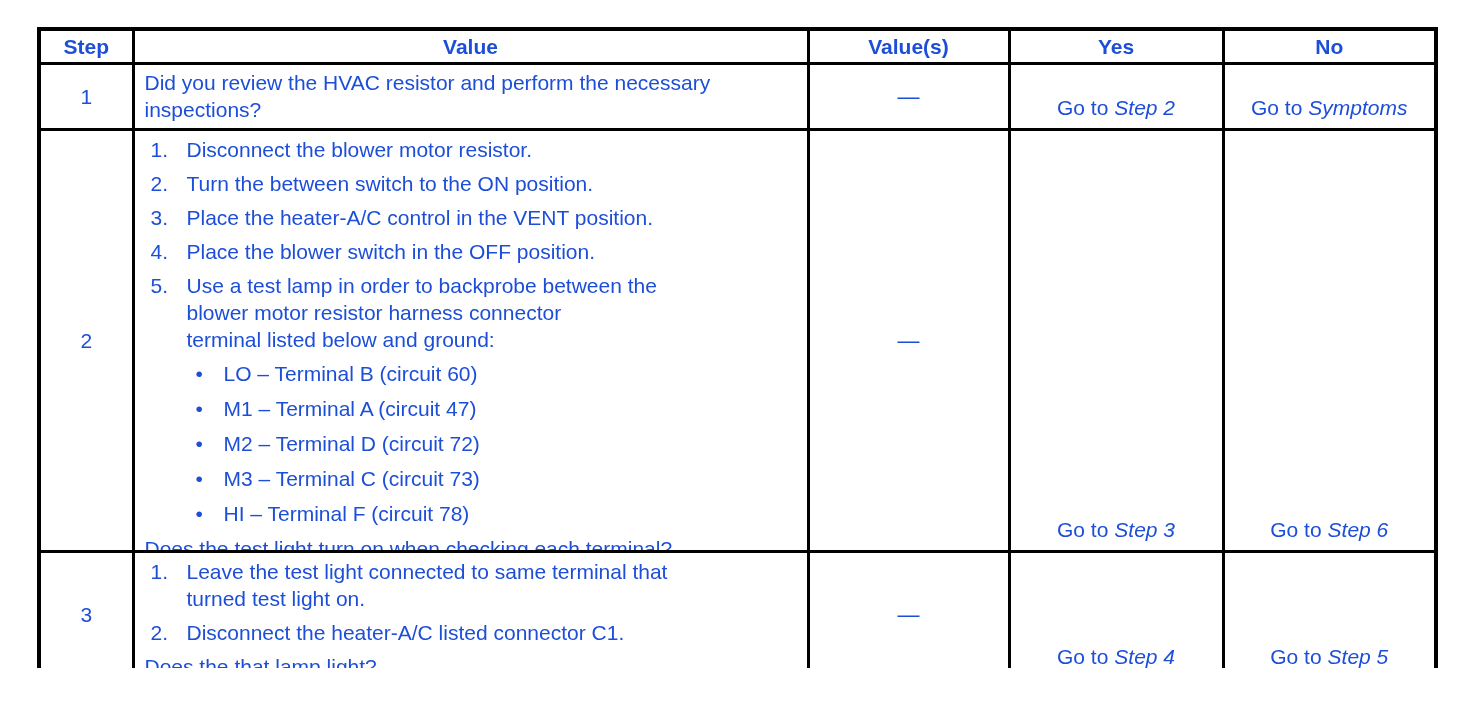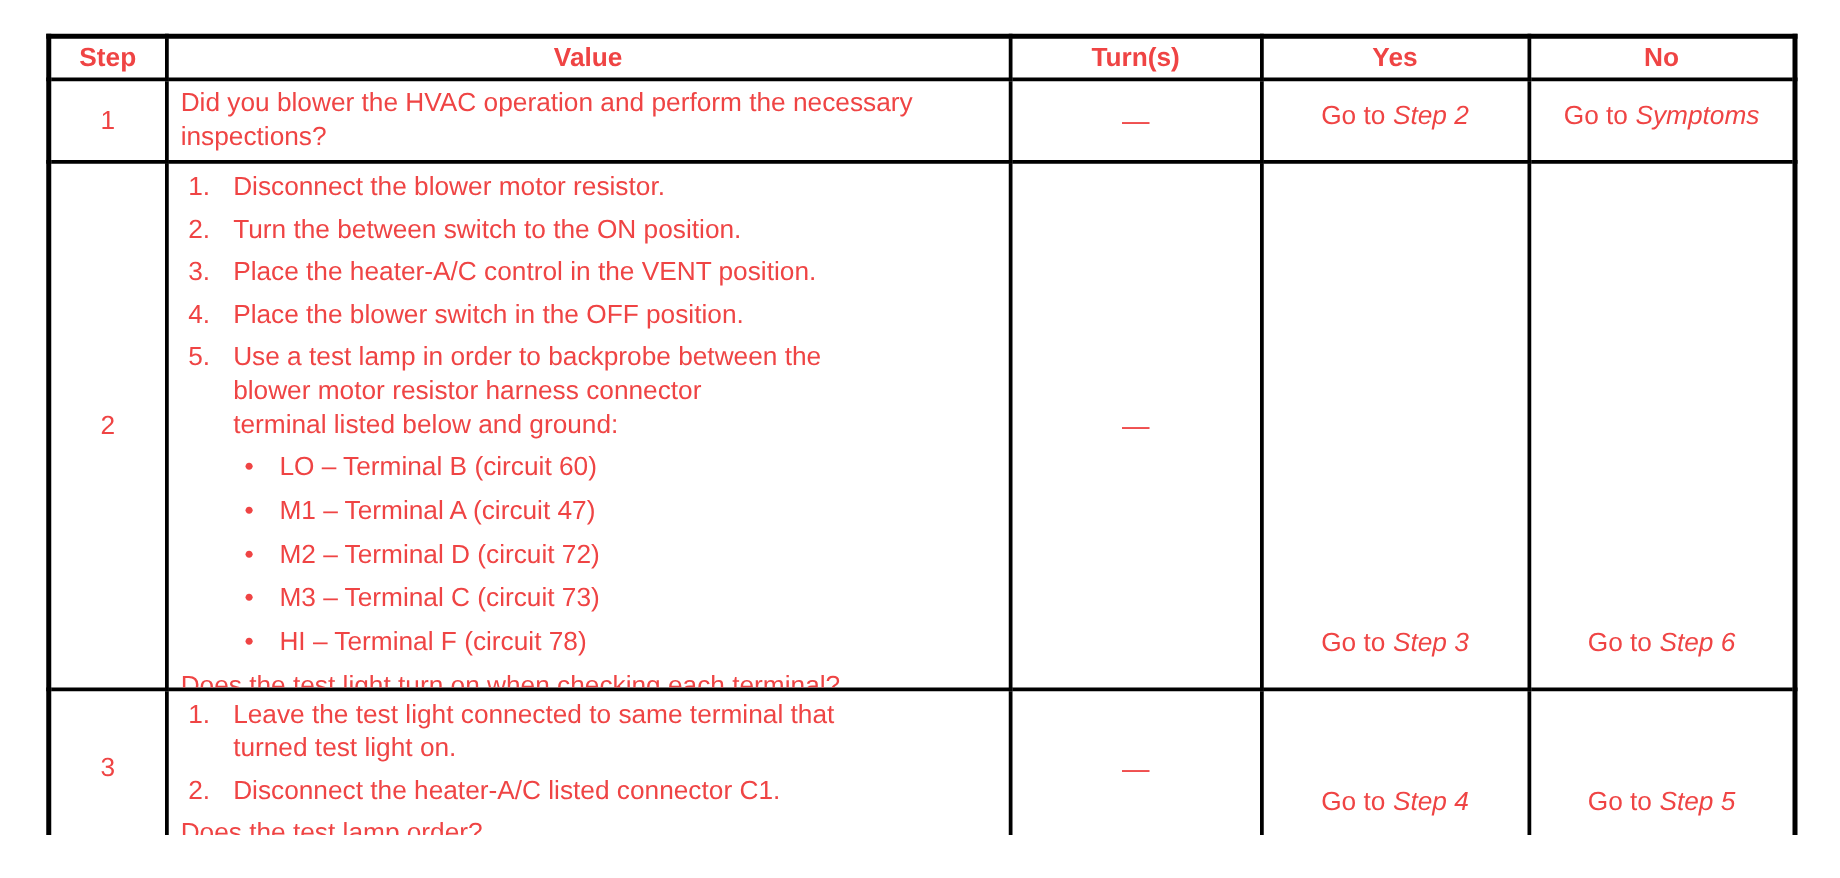--- a/index.html
+++ b/index.html
@@ -6,21 +6,21 @@
     margin: 0;
     padding: 0;
     background: #ffffff;
   }
   .page {
     position: relative;
     width: 1472px;
     height: 668px;
     background: #ffffff;
     font-family: "Liberation Sans", sans-serif;
-    color: #ef4444;
+    color: #1d4ed8;
   }
   table.dtable {
     position: absolute;
     left: 37px;
     top: 27px;
     width: 1397px;
     border-collapse: collapse;
     table-layout: fixed;
     border: 4px solid #000000;
     font-size: 21px;
@@ -47,21 +47,21 @@
     padding: 4px 8px 5px 10px;
   }
   td.value-cell {
     text-align: center;
     vertical-align: middle;
     font-size: 22px;
   }
   td.goto-cell {
     text-align: center;
     vertical-align: bottom;
-    padding-bottom: 22px;
+    padding-bottom: 7px;
   }
   td.goto-cell .goto-target {
     font-style: italic;
     margin-left: 6px;
   }
   tr.row-1 { height: 65px; }
   tr.row-2 { height: 422px; }
   tr.row-3 { height: 127px; }
 
   .cell-flex {
@@ -126,31 +126,31 @@
       <col style="width:94px">
       <col style="width:675px">
       <col style="width:201px">
       <col style="width:214px">
       <col style="width:213px">
     </colgroup>
     <thead>
       <tr>
         <th>Step</th>
         <th>Value</th>
-        <th>Turn(s)</th>
+        <th>Value(s)</th>
         <th>Yes</th>
         <th>No</th>
       </tr>
     </thead>
     <tbody>
 
       <tr class="row-1">
         <td class="step-cell">1</td>
         <td class="action-cell">
-          <p class="question q-narrow">Did you blower the HVAC operation and perform the necessary inspections?</p>
+          <p class="question q-narrow">Did you review the HVAC resistor and perform the necessary inspections?</p>
         </td>
         <td class="value-cell">
           <span>—</span>
         </td>
         <td class="goto-cell">
           <span>Go to</span><span class="goto-target">Step 2</span>
         </td>
         <td class="goto-cell">
           <span>Go to</span><span class="goto-target">Symptoms</span>
         </td>
@@ -196,21 +196,21 @@
         <td class="step-cell">3</td>
         <td class="action-cell">
           <div class="cell-flex h-r3">
             <ol class="num-list">
               <li>
                 <span class="line">Leave the test light connected to same terminal that</span>
                 <span class="line">turned test light on.</span>
               </li>
               <li>Disconnect the heater-A/C listed connector C1.</li>
             </ol>
-            <p class="question bottom">Does the test lamp order?</p>
+            <p class="question bottom">Does the that lamp light?</p>
           </div>
         </td>
         <td class="value-cell">
           <span>—</span>
         </td>
         <td class="goto-cell">
           <span>Go to</span><span class="goto-target">Step 4</span>
         </td>
         <td class="goto-cell">
           <span>Go to</span><span class="goto-target">Step 5</span>

